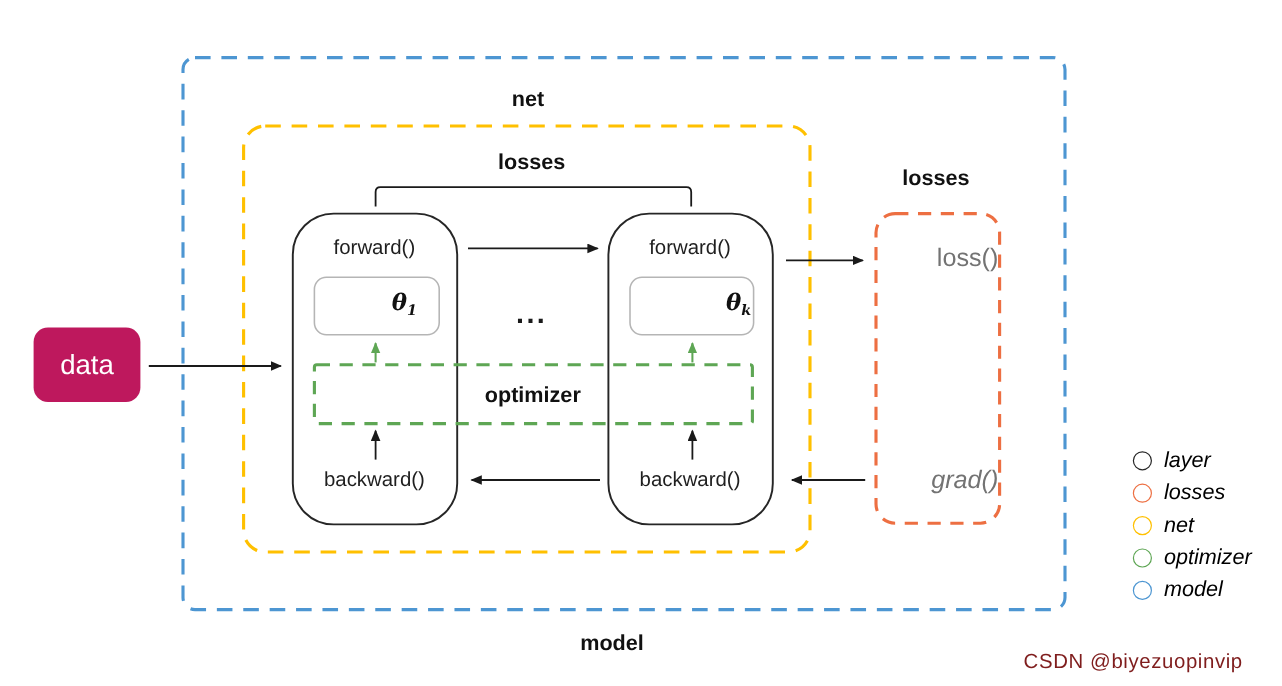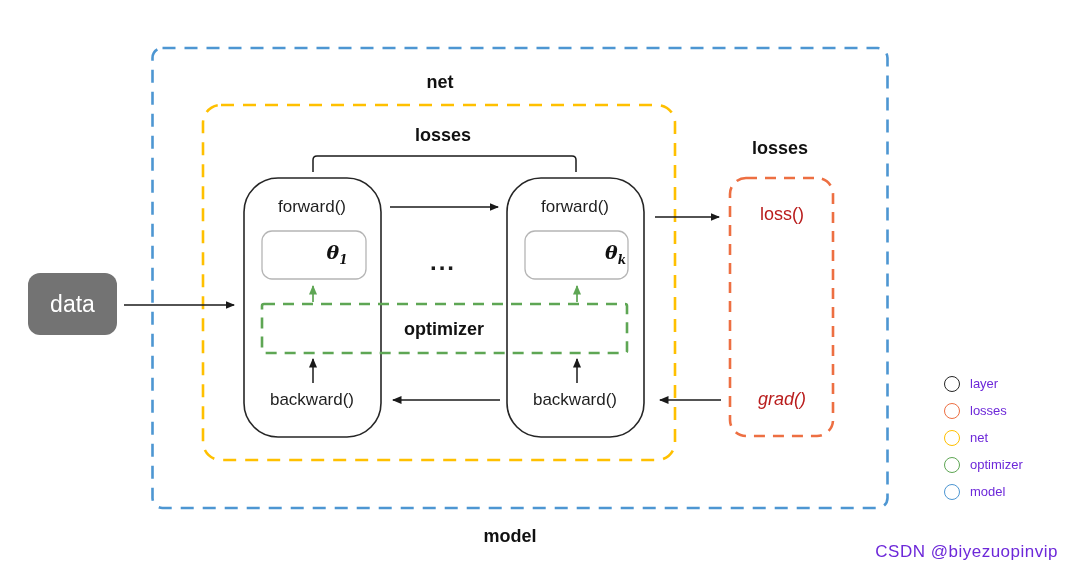--- a/index.html
+++ b/index.html
@@ -4,44 +4,44 @@
 <style>
   html,body{margin:0;padding:0;background:#ffffff;}
   .stage{
     position:relative;width:1068px;height:572px;background:#ffffff;
     font-family:"Liberation Sans",sans-serif;color:#1f1f1f;overflow:hidden;border-radius:21px;
   }
   svg.canvas{position:absolute;left:0;top:0;}
   .lbl{position:absolute;text-align:center;white-space:nowrap;}
   .bold-lbl{font-weight:bold;font-size:18px;color:#111;}
   .fn-lbl{font-size:17px;color:#1f1f1f;text-align:center;}
-  .big-fn{font-size:18px;color:#b91c1c;}
+  .big-fn{font-size:21px;color:#737373;text-align:right;}
   .ellipsis{font-size:24px;font-weight:bold;letter-spacing:2px;color:#1a1a1a;}
   .theta{font-family:"DejaVu Serif",serif;font-style:italic;font-weight:700;font-size:19px;color:#111;padding-left:23px;}
   .theta sub{font-size:12px;}
   .data-box{
     position:absolute;left:28px;top:273px;width:89px;height:62px;
-    background:#737373;border-radius:12px;display:flex;align-items:center;justify-content:center;
+    background:#be185d;border-radius:12px;display:flex;align-items:center;justify-content:center;
     color:#ffffff;font-size:23px;
   }
   .legend{position:absolute;left:944px;top:370px;display:flex;flex-direction:column;}
   .legend-row{display:flex;align-items:center;height:27px;}
   .legend-swatch{
     width:16px;height:16px;border-radius:50%;border:1.7px solid #262626;
     box-sizing:border-box;margin-right:10px;background:transparent;flex:0 0 auto;
   }
   .lg-layer{border-color:#262626;}
   .lg-losses{border-color:#ED6F42;}
   .lg-net{border-color:#FFC000;}
   .lg-optimizer{border-color:#5EA654;}
   .lg-model{border-color:#4D96D2;}
-  .legend-label{font-size:13px;color:#6d28d9;}
+  .legend-label{font-size:18px;color:#000000;font-style:italic;}
   .watermark{
-    position:absolute;left:853px;top:542px;width:205px;text-align:right;
-    color:#6d28d9;font-size:17px;letter-spacing:0.5px;
+    position:absolute;left:853px;top:542px;width:205px;
+    color:#7f1d1d;font-size:17px;letter-spacing:0.5px;
   }
 </style>
 </head>
 <body>
 
 <div class="stage">
 
   <svg class="canvas" width="1068" height="572" viewBox="0 0 1068 572">
     <defs>
       <marker id="ah" markerUnits="userSpaceOnUse" markerWidth="11" markerHeight="9" refX="8.5" refY="4" orient="auto">

